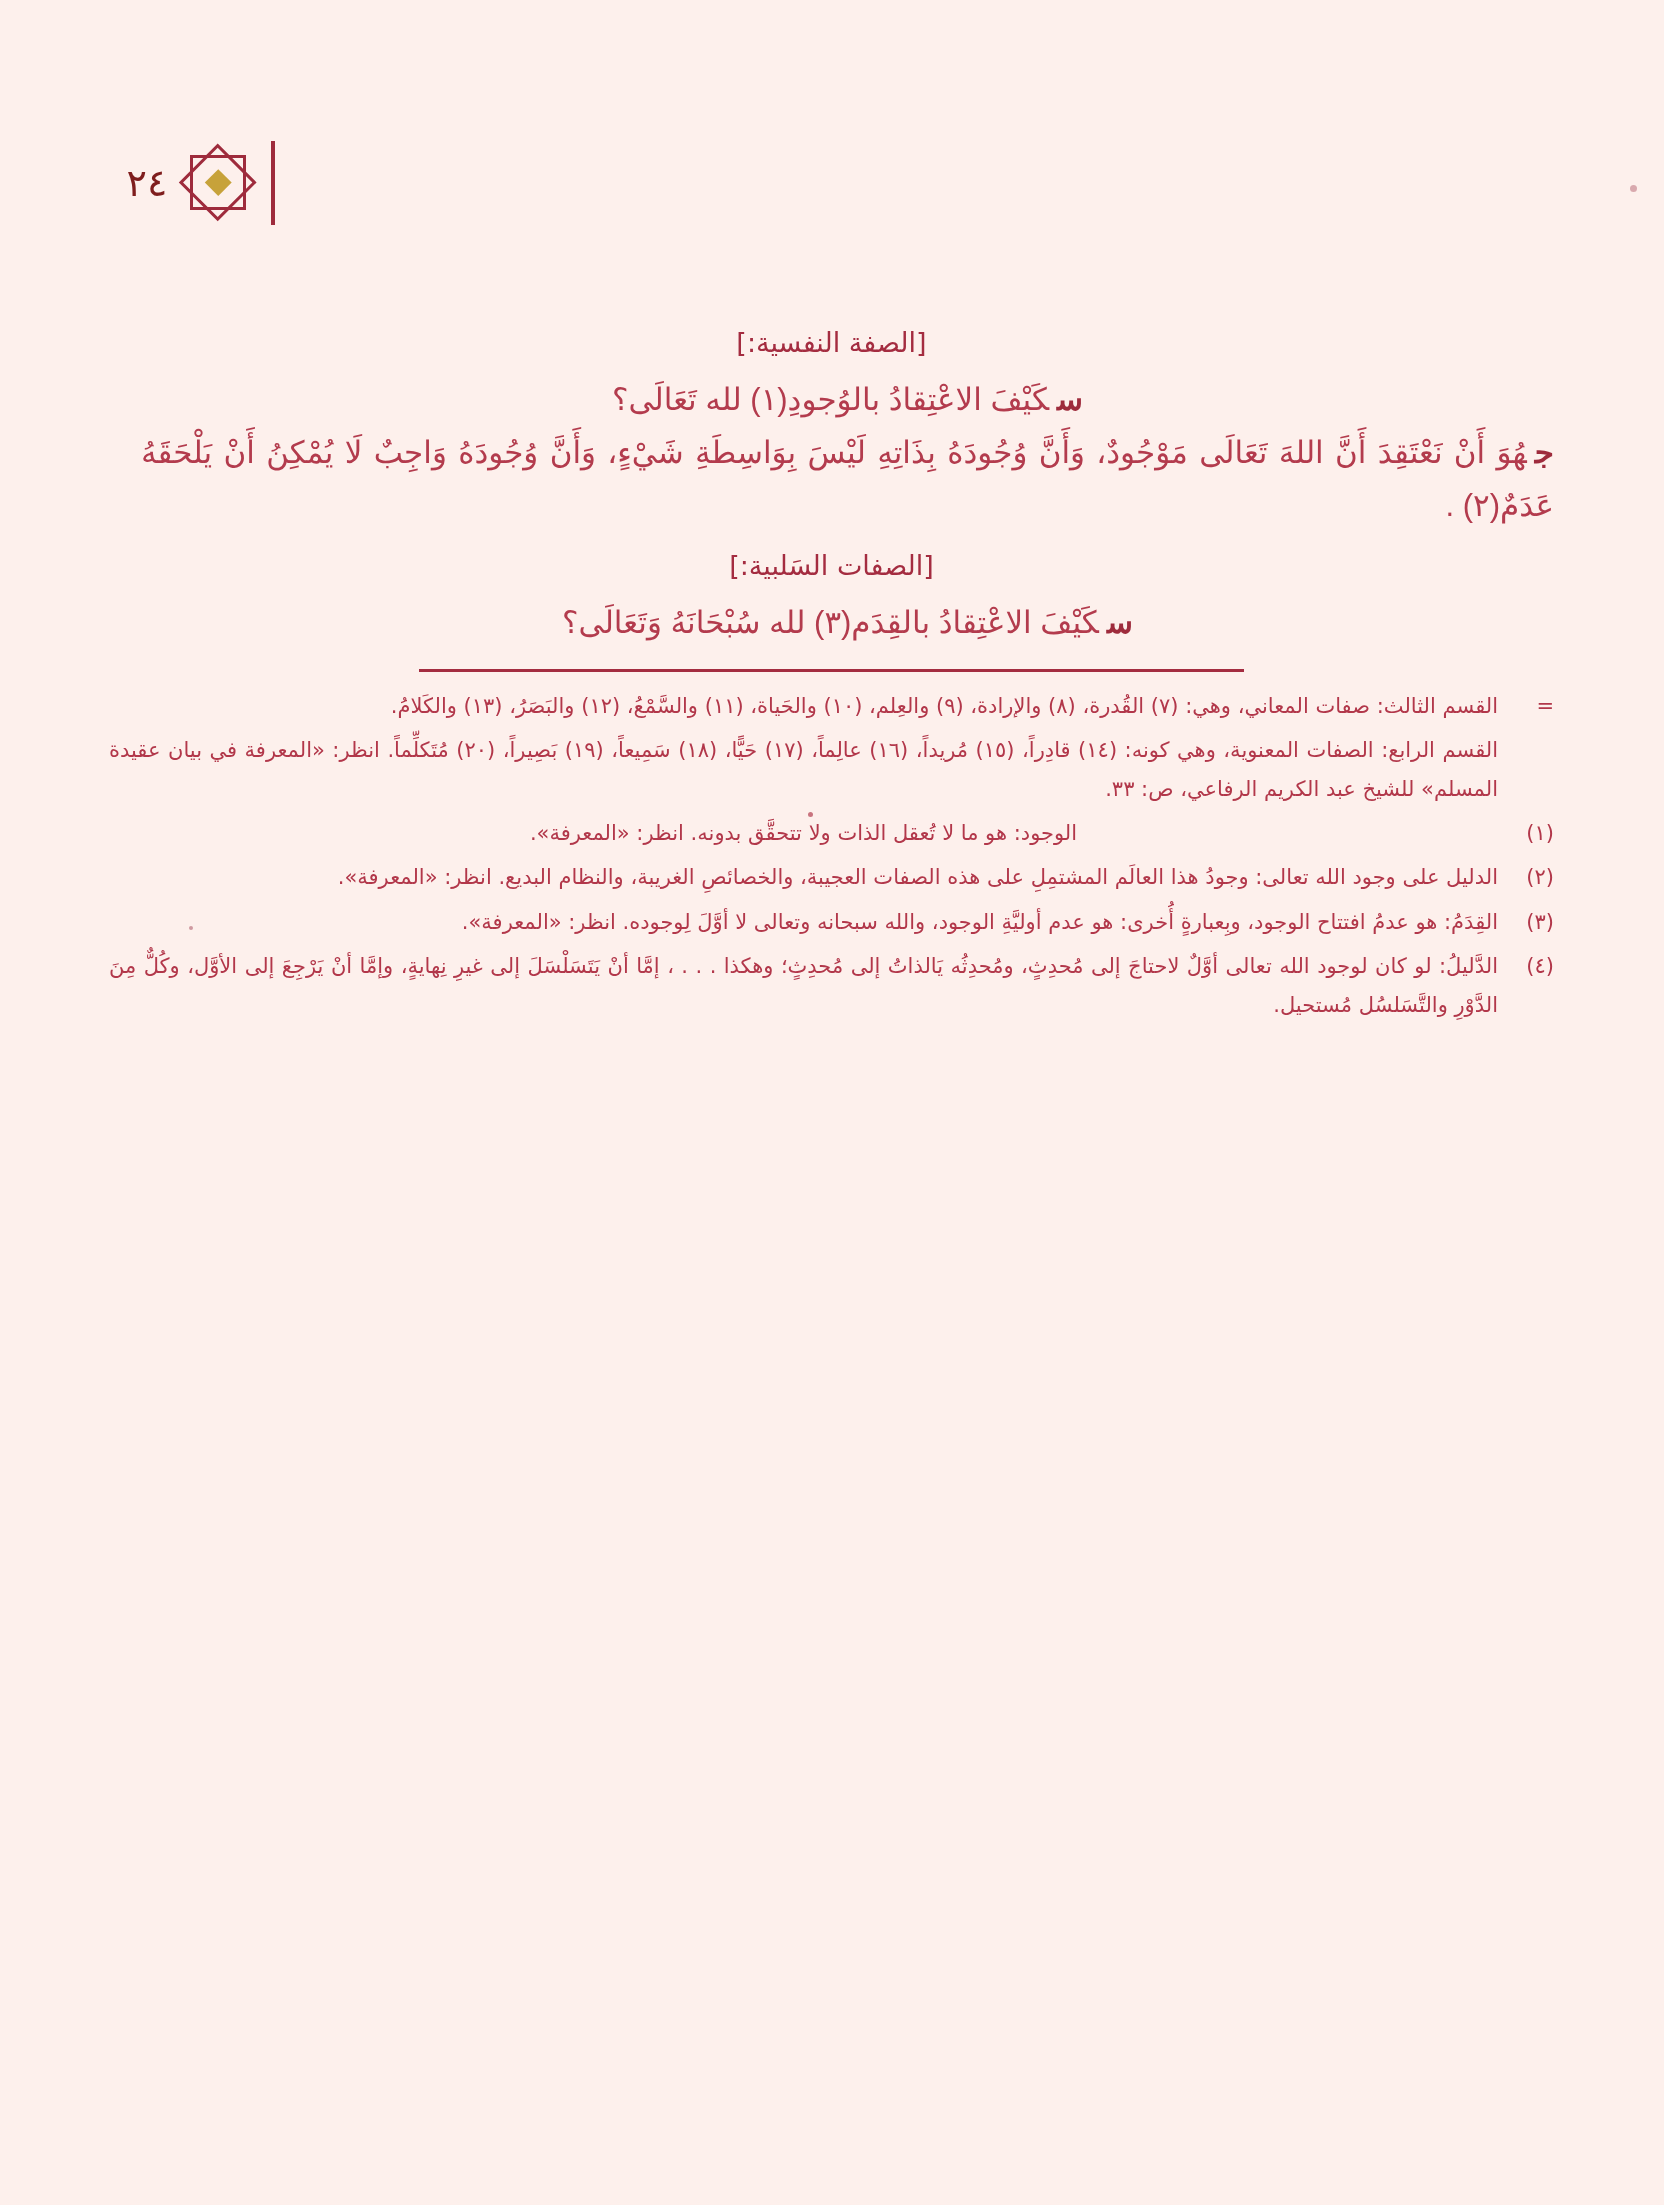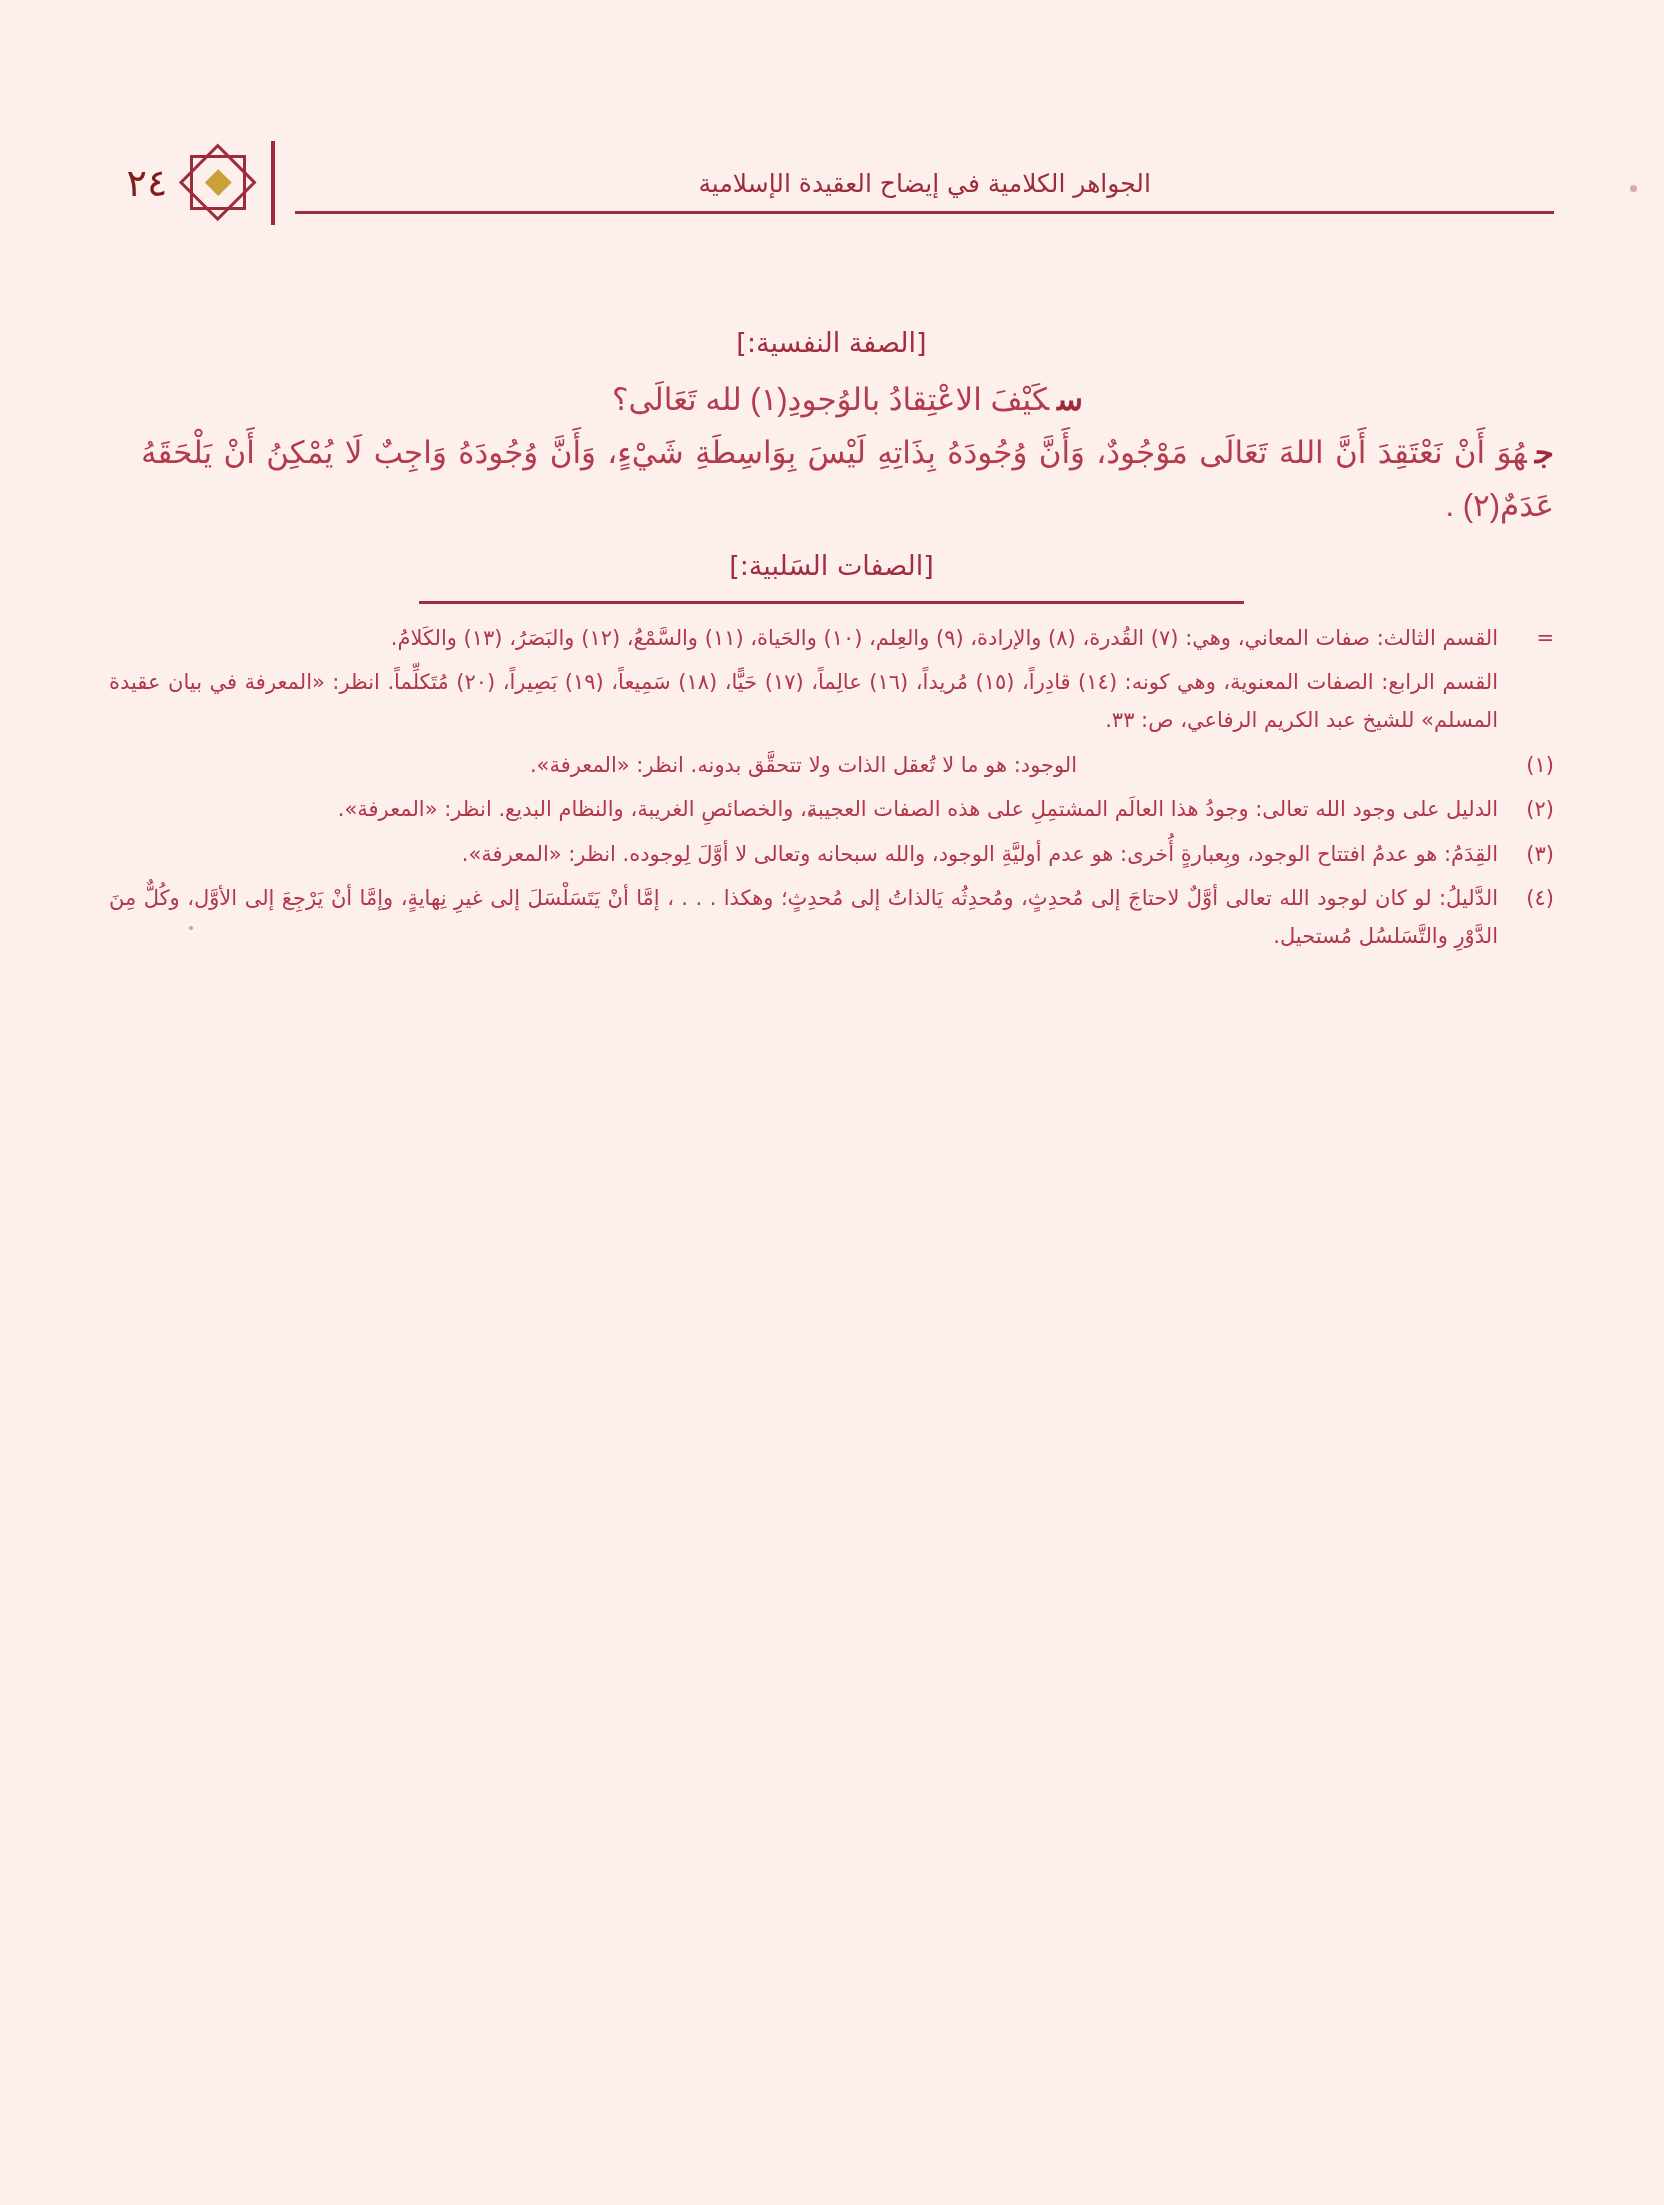--- a/index.html
+++ b/index.html
@@ -210,43 +210,42 @@
   <div class="mid-dot"></div>
 
   <div class="header">
     <div class="page-number">٢٤</div>
     <div class="header-ornament">
       <div class="sq"></div>
       <div class="sq rot"></div>
       <div class="core"></div>
     </div>
     <div class="header-rule"></div>
-    <div class="header-title-wrap">
-      <div class="header-title">الجواهر الكلامية في إيضاح العقيدة الإسلامية</div>
-      <div class="header-underline"></div>
-    </div>
   </div>
 
   <div class="body-area">
 
     <div>
       <div class="section-heading">[الصفة النفسية:]</div>
       <div class="qa-block">
         <div class="qa-line">
           <span class="marker">س</span><span>كَيْفَ الاعْتِقادُ بالوُجودِ(١) لله تَعَالَى؟</span>
         </div>
         <div class="qa-line answer">
           <span class="marker">ج</span><span>هُوَ أَنْ نَعْتَقِدَ أَنَّ اللهَ تَعَالَى مَوْجُودٌ، وَأَنَّ وُجُودَهُ بِذَاتِهِ لَيْسَ بِوَاسِطَةِ شَيْءٍ، وَأَنَّ وُجُودَهُ وَاجِبٌ لَا يُمْكِنُ أَنْ يَلْحَقَهُ عَدَمٌ(٢) .</span>
         </div>
       </div>
     </div>
 
     <div>
       <div class="section-heading">[الصفات السَلبية:]</div>
       <div class="qa-block">
+        <div class="qa-line">
+          <span class="marker">س</span><span>كَيْفَ الاعْتِقادُ بالقِدَم(٣) لله سُبْحَانَهُ وَتَعَالَى؟</span>
+        </div>
       </div>
     </div>
 
     <div class="fn-rule"></div>
 
     <div class="footnotes">
       <div class="fn">
         <div class="fn-num">=</div>
         <div class="fn-text">القسم الثالث: صفات المعاني، وهي: (٧) القُدرة، (٨) والإرادة، (٩) والعِلم، (١٠) والحَياة، (١١) والسَّمْعُ، (١٢) والبَصَرُ، (١٣) والكَلامُ.</div>
       </div>

